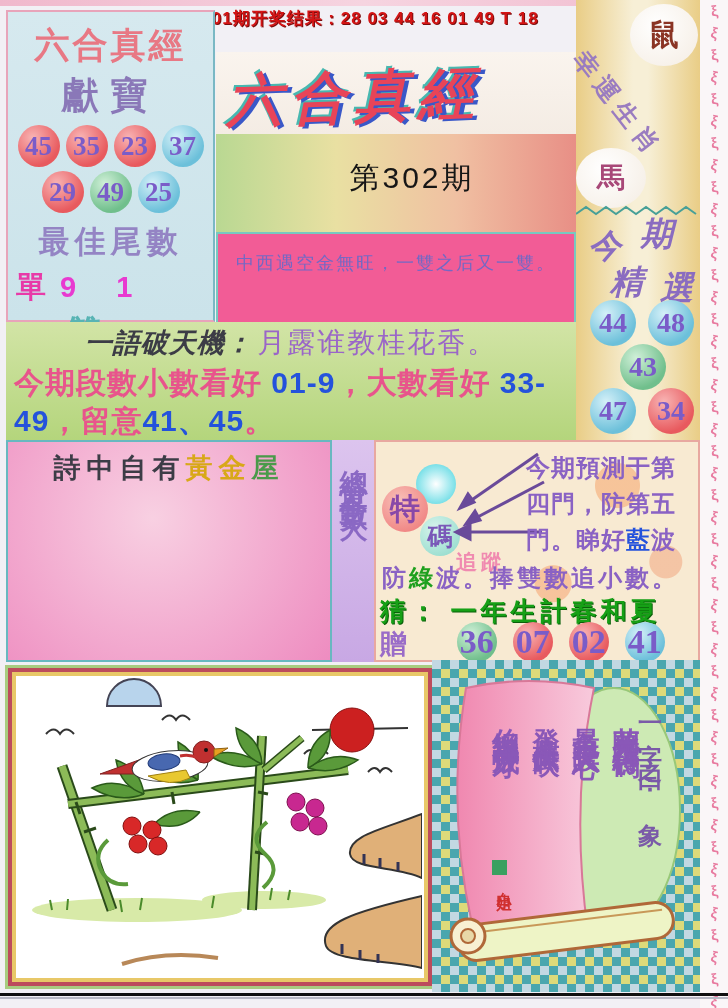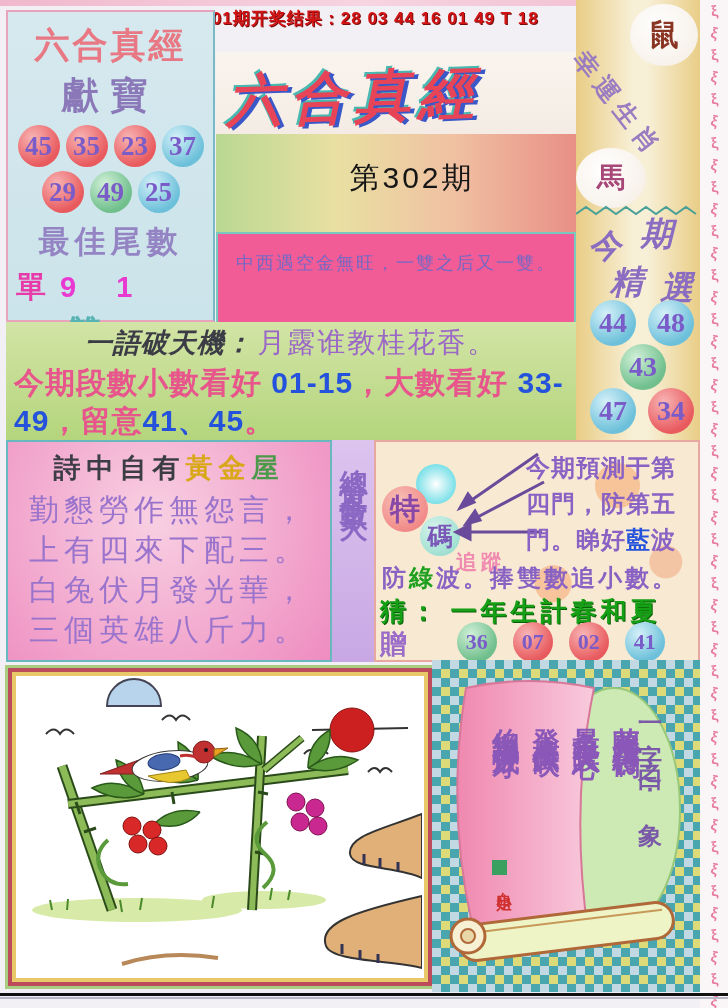--- a/index.html
+++ b/index.html
@@ -122,21 +122,21 @@
                letter-spacing:4px;}
   #arrows{position:absolute;left:62px;top:4px;}
   #special-text-a{position:absolute;left:150px;top:8px;width:172px;font-size:24px;line-height:36px;
                   letter-spacing:1px;font-weight:bold;}
   #special-text-b{position:absolute;left:6px;top:120px;width:316px;font-size:24px;letter-spacing:3px;
                   font-weight:bold;}
   #guess-row{position:absolute;left:4px;top:152px;font-size:26px;font-weight:bold;color:#16a016;
              letter-spacing:4px;text-shadow:1px 1px 0 #0a600a;white-space:nowrap;}
   #gift-row{position:absolute;left:4px;top:180px;display:flex;align-items:center;}
   #gift-row .lbl{font-size:27px;font-weight:bold;color:#9a6cc8;letter-spacing:1px;}
-  #gift-row .ball{width:40px;height:40px;font-size:22px;margin-left:16px;}
+  #gift-row .ball{width:40px;height:40px;font-size:34px;margin-left:16px;}
 
   
   #picture-frame{position:absolute;left:8px;top:668px;width:424px;height:318px;background:#ffffff;
                  border:4px solid #bc4c5c;box-shadow:0 0 0 3px #a8cc80,inset 0 0 0 4px #e8c868;
                  box-sizing:border-box;}
 
   
   #scroll-decor{position:absolute;left:432px;top:660px;width:268px;height:332px;overflow:hidden;
                 background:conic-gradient(#4aa6ae 0 25%,#ddda7a 0 50%,#4aa6ae 0 75%,#c2d8e2 0) 0 0/18px 18px;}
   #scroll-svg{position:absolute;left:0;top:0;}
@@ -194,21 +194,21 @@
   </div>
   <div id="verse-box">
     <div>中西遇空金無旺，一雙之后又一雙。</div>
   </div>
 
   <div id="tips-panel">
     <div id="tips-lead">
       <span class="lbl serif">一語破天機：</span>
       <span class="txt serif">月露谁教桂花香。</span>
     </div>
-    <div id="tips-para"><span class="seg-pink">今期段數小數看好 </span><span class="seg-blue">01-15</span><span class="seg-pink">，大數看好 </span><span class="seg-blue">33-49</span><span class="seg-pink">，留意</span><span class="seg-blue">41、45</span><span class="seg-pink">。</span></div>
+    <div id="tips-para"><span class="seg-pink">今期段數小數看好 </span><span class="seg-blue">01-9</span><span class="seg-pink">，大數看好 </span><span class="seg-blue">33-49</span><span class="seg-pink">，留意</span><span class="seg-blue">41、45</span><span class="seg-pink">。</span></div>
   </div>
 
   <div id="right-panel">
     <div id="rat-icon" class="zodiac serif">鼠</div>
     <div id="lucky-zodiac" class="serif">幸運生肖</div>
     <div id="horse-icon" class="zodiac serif">馬</div>
     <svg id="zigzag" width="124" height="14">
       <polyline points="0,10 10,3 20,10 30,3 40,10 50,3 60,10 70,3 80,10 90,3 100,10 110,3 120,10" fill="none" stroke="#48a098" stroke-width="2"></polyline>
     </svg>
     <div id="selection-title">
@@ -270,26 +270,20 @@
       <span style="transform: rotate(-8deg);">ξ</span>
       <span style="transform: rotate(12deg);">ξ</span>
       <span style="transform: rotate(-8deg);">ξ</span>
       <span style="transform: rotate(12deg);">ξ</span>
       <span style="transform: rotate(-8deg);">ξ</span>
       <span style="transform: rotate(12deg);">ξ</span>
     </div>
 
   <div id="poem-panel">
     <div id="poem-header" class="serif"><span class="seg-dark">詩中自有</span><span class="seg-gold">黃金</span><span class="seg-green2">屋</span></div>
-    <div id="poem-lines" class="serif">
-      <div>勤懇勞作無怨言，</div>
-      <div>上有四來下配三。</div>
-      <div>白兔伏月發光華，</div>
-      <div>三個英雄八斤力。</div>
-    </div>
   </div>
 
   <div id="total-strip">
     <div class="serif">總分單合數大</div>
   </div>
 
   <div id="special-panel">
     <div id="badge-sparkle" class="badge"></div>
     <div id="badge-te" class="badge">特</div>
     <div id="badge-ma" class="badge">碼</div>

